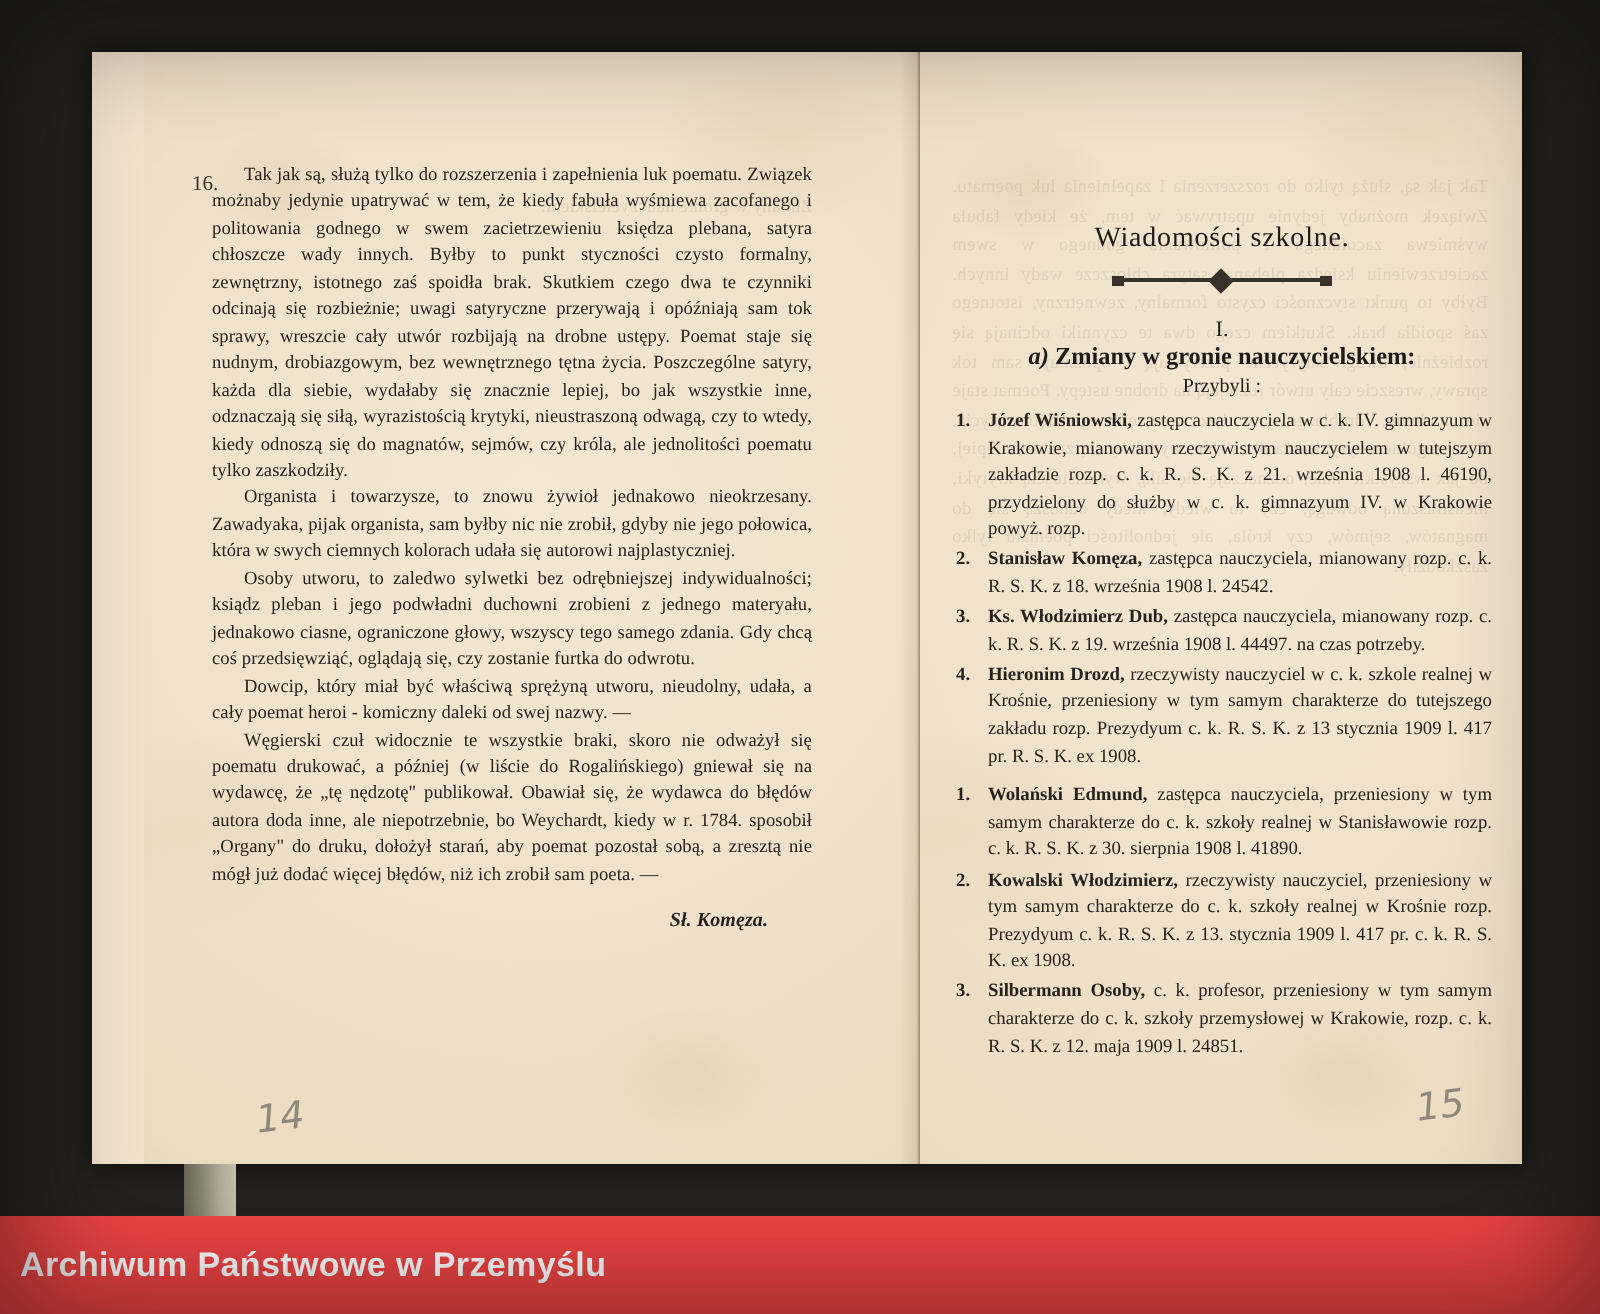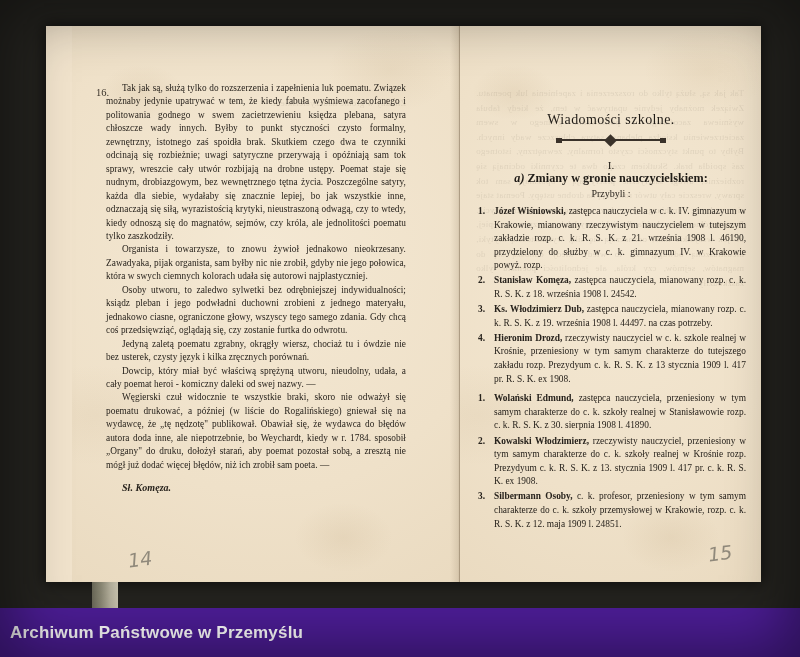--- a/index.html
+++ b/index.html
@@ -133,21 +133,21 @@
     color: #27221c;
     letter-spacing: .05px;
     -webkit-font-smoothing: none;
   }
   .body-col p {
     margin: 0 0 0 0;
     text-indent: 16px;
   }
 
   .signature {
-    text-align: left;
+    text-align: right;
     font-style: italic;
     font-weight: bold;
     font-size: 10px;
     padding-top: 9px;
     padding-right: 22px;
     text-indent: 0;
   }
 
   
   .head-title {
@@ -247,21 +247,21 @@
     font-style: italic;
   }
 
   
   .watermark {
     position: absolute;
     left: 0;
     bottom: 0;
     width: 800px;
     height: 49px;
-    background: #4c1d95;
+    background: #ef4444;
     display: flex;
     align-items: center;
   }
   .watermark .wm-text {
     color: #ffffff;
     font-family: "Liberation Sans", sans-serif;
     font-size: 17px;
     font-weight: bold;
     padding-left: 10px;
     letter-spacing: .2px;
@@ -281,21 +281,20 @@
       <div class="paper-noise"></div>
 
       <div class="showthrough" style="left:34px; top:70px; width:300px;">Zmiany w gronie nauczycielskiem:</div>
 
       <div class="txt folio" style="left:24px; top:33px;">16.</div>
 
       <div class="txt body-col" style="left:34px; top:56px; width:300px;">
         <p>Tak jak są, służą tylko do rozszerzenia i zapełnienia luk poematu. Związek możnaby jedynie upatrywać w tem, że kiedy fabuła wyśmiewa zacofanego i politowania godnego w swem zacietrzewieniu księdza plebana, satyra chłoszcze wady innych. Byłby to punkt styczności czysto formalny, zewnętrzny, istotnego zaś spoidła brak. Skutkiem czego dwa te czynniki odcinają się rozbieżnie; uwagi satyryczne przerywają i opóźniają sam tok sprawy, wreszcie cały utwór rozbijają na drobne ustępy. Poemat staje się nudnym, drobiazgowym, bez wewnętrznego tętna życia. Poszczególne satyry, każda dla siebie, wydałaby się znacznie lepiej, bo jak wszystkie inne, odznaczają się siłą, wyrazistością krytyki, nieustraszoną odwagą, czy to wtedy, kiedy odnoszą się do magnatów, sejmów, czy króla, ale jednolitości poematu tylko zaszkodziły.</p>
         <p>Organista i towarzysze, to znowu żywioł jednakowo nieokrzesany. Zawadyaka, pijak organista, sam byłby nic nie zrobił, gdyby nie jego połowica, która w swych ciemnych kolorach udała się autorowi najplastyczniej.</p>
         <p>Osoby utworu, to zaledwo sylwetki bez odrębniejszej indywidualności; ksiądz pleban i jego podwładni duchowni zrobieni z jednego materyału, jednakowo ciasne, ograniczone głowy, wszyscy tego samego zdania. Gdy chcą coś przedsięwziąć, oglądają się, czy zostanie furtka do odwrotu.</p>
-        <p>Jedyną zaletą poematu zgrabny, okrągły wiersz, chociaż tu i ówdzie nie bez usterek, czysty język i kilka zręcznych porównań.</p>
         <p>Dowcip, który miał być właściwą sprężyną utworu, nieudolny, udała, a cały poemat heroi - komiczny daleki od swej nazwy. —</p>
         <p>Węgierski czuł widocznie te wszystkie braki, skoro nie odważył się poematu drukować, a później (w liście do Rogalińskiego) gniewał się na wydawcę, że „tę nędzotę" publikował. Obawiał się, że wydawca do błędów autora doda inne, ale niepotrzebnie, bo Weychardt, kiedy w r. 1784. sposobił „Organy" do druku, dołożył starań, aby poemat pozostał sobą, a zresztą nie mógł już dodać więcej błędów, niż ich zrobił sam poeta. —</p>
         <p class="signature">Sł. Komęza.</p>
       </div>
 
       <div class="pencil" style="left:56px; top:522px;">14</div>
     </div>
 
     <div class="gutter"></div>
 

